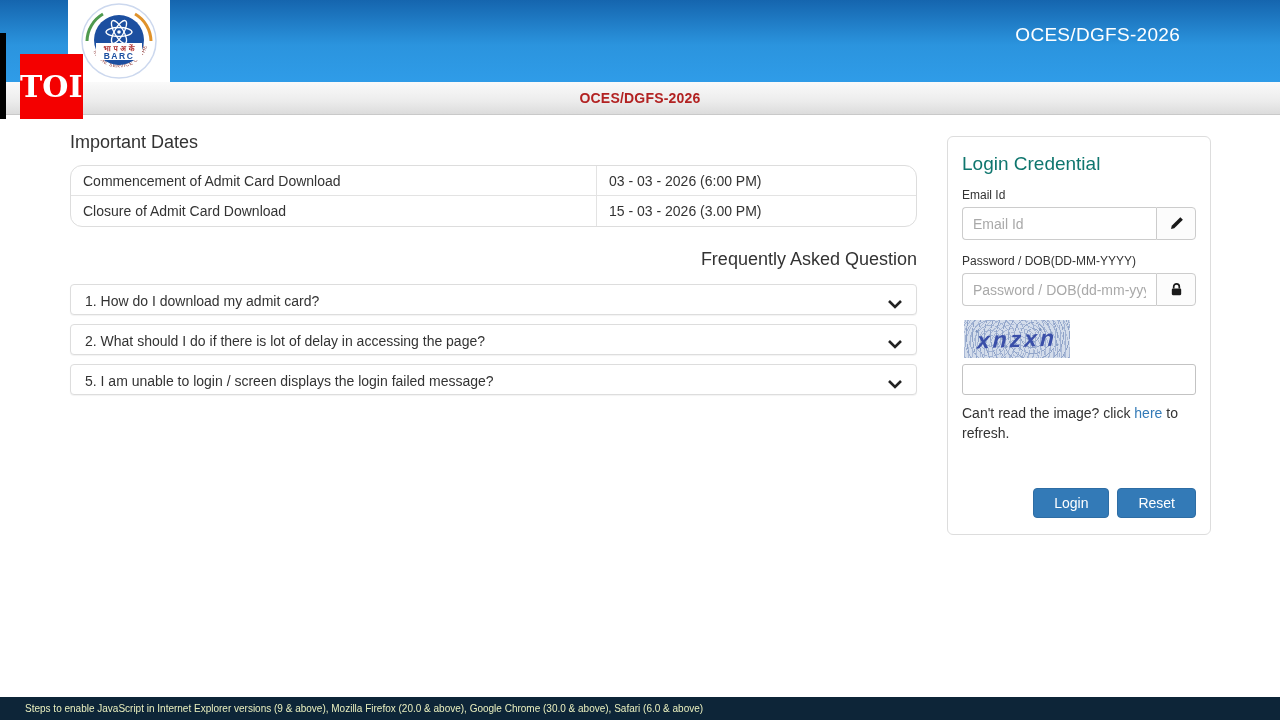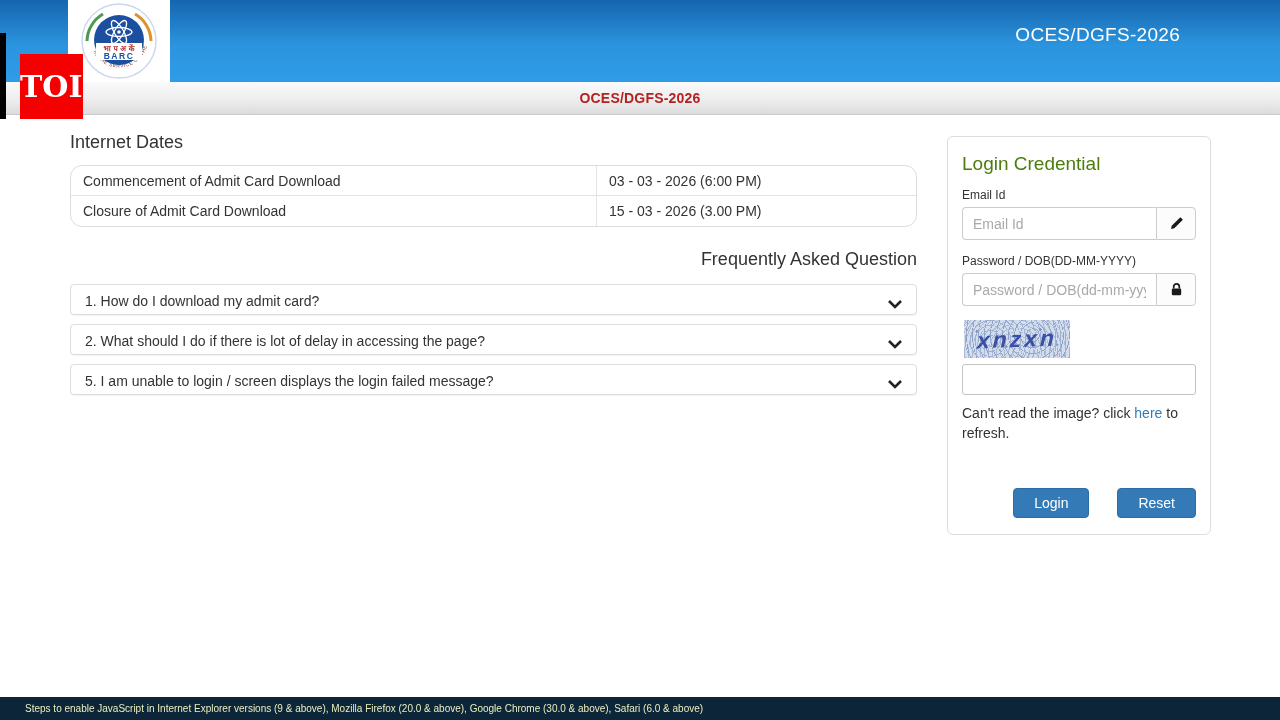--- a/index.html
+++ b/index.html
@@ -68,21 +68,21 @@
   }
   .chev { display:flex; align-items:center; }
 
   
   .right-col { position:absolute; right:69px; top:21px; width:264px; }
 
   .login-panel {
     background:#fff; border:1px solid #ddd; border-radius:6px;
     padding:12px 14px 12px 14px;
   }
-  .login-heading { font-size:19px; font-weight:400; color:#4d7c0f; margin:4px 0 13px 0; }
+  .login-heading { font-size:19px; font-weight:400; color:#0f766e; margin:4px 0 13px 0; }
   .field-label { font-size:12px; color:#333; margin-bottom:5px; }
   .input-group { display:flex; margin-bottom:14px; }
   .input-group input {
     flex:1; min-width:0; height:33px; border:1px solid #ccc; border-right:none;
     border-radius:4px 0 0 4px; padding:0 10px; font-size:14px; color:#555;
     font-family:"Liberation Sans", sans-serif; outline:none; background:#fff;
   }
   .input-group input::placeholder { color:#a9a9a9; }
   .addon {
     width:40px; border:1px solid #ccc; border-radius:0 4px 4px 0; background:#fcfcfc;
@@ -107,21 +107,21 @@
     letter-spacing:3px; transform:rotate(-2deg) skewX(-4deg);
   }
   .captcha-input {
     width:100%; height:31px; border:1px solid #c3c3c3; border-radius:3px;
     margin-bottom:8px; font-size:14px; padding:0 8px; outline:none;
     font-family:"Liberation Sans", sans-serif;
   }
   .refresh-text { font-size:14px; color:#333; line-height:1.45; }
   .refresh-text a { color:#337ab7; text-decoration:none; cursor:pointer; }
 
-  .btn-row { display:flex; justify-content:flex-end; gap:28px; margin-top:44px; margin-bottom:4px; }
+  .btn-row { display:flex; justify-content:flex-end; gap:8px; margin-top:44px; margin-bottom:4px; }
   .btn {
     background:#337ab7; border:1px solid #2e6da4; color:#fff; font-size:14px;
     padding:6px 20px; border-radius:4px; cursor:pointer;
     font-family:"Liberation Sans", sans-serif;
   }
 
   .disclaimer {
     margin-top:15px; background:#f6dddd; border:1px solid #e7c3c3; border-radius:6px;
     padding:12px 14px 14px 14px;
   }
@@ -168,21 +168,21 @@
   <span>TOI</span>
 </div>
 
 <div class="subheader">
   <span class="subheader-title">OCES/DGFS-2026</span>
 </div>
 
 <div class="content">
 
   <div class="left-col">
-    <div class="section-heading">Internet Dates</div>
+    <div class="section-heading">Important Dates</div>
 
     <table class="dates-table">
       <tbody>
           <tr>
         <td class="label-cell">Commencement of Admit Card Download</td>
         <td class="value-cell">03 - 03 - 2026 (6:00 PM)</td>
       </tr>
       <tr>
         <td class="label-cell">Closure of Admit Card Download</td>
         <td class="value-cell">15 - 03 - 2026 (3.00 PM)</td>

